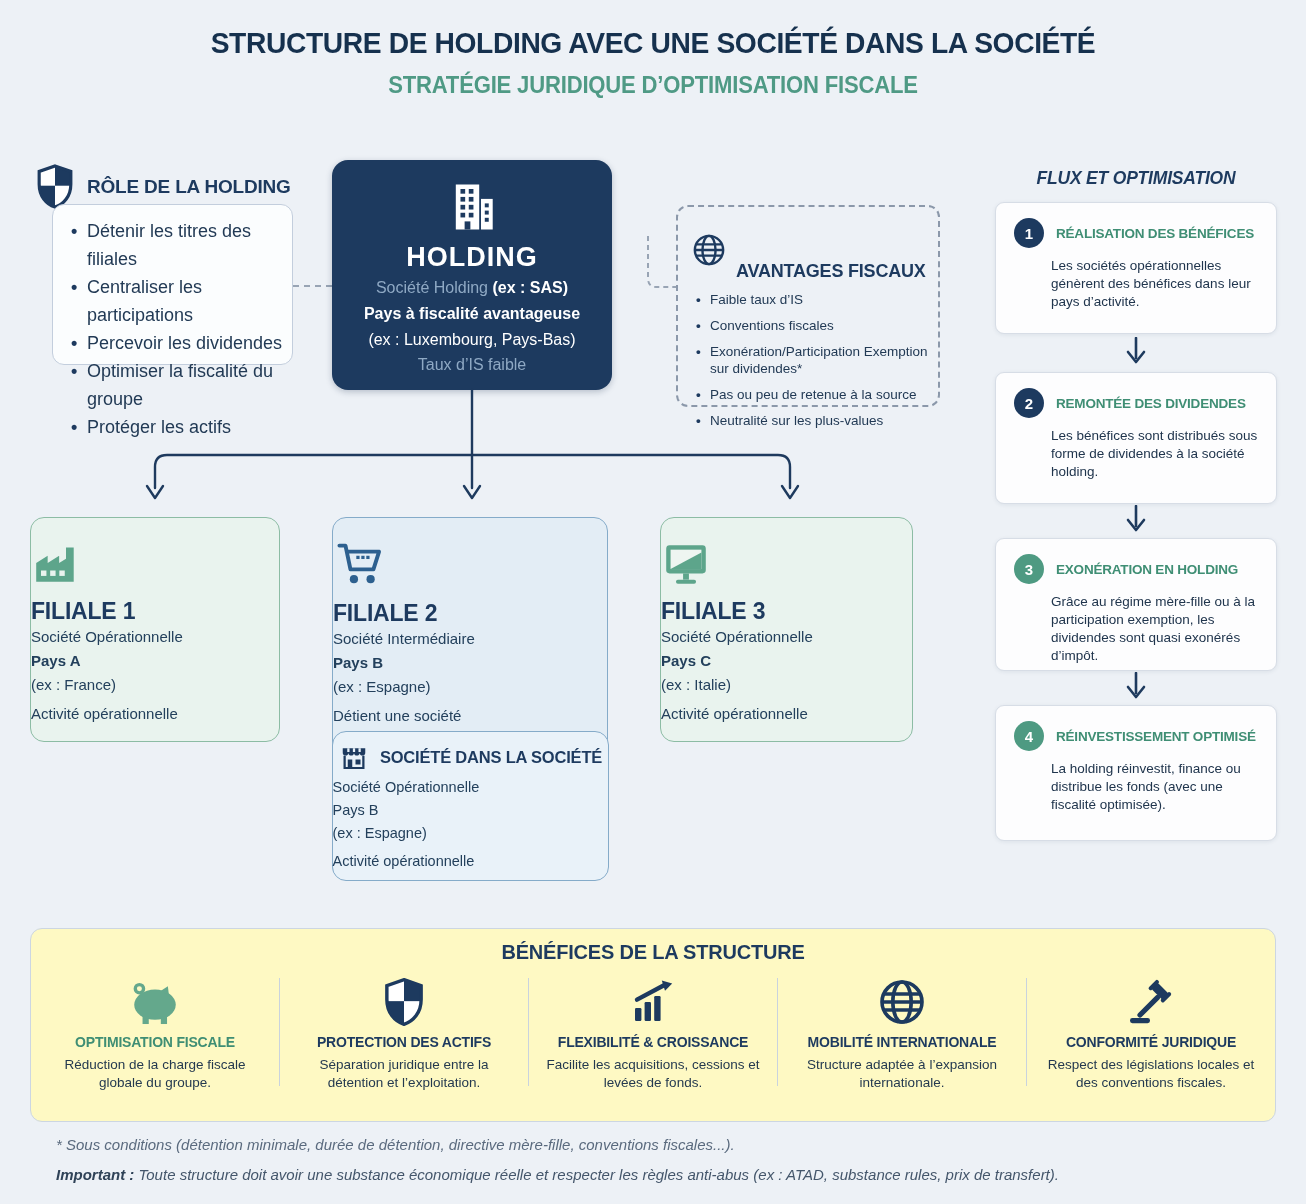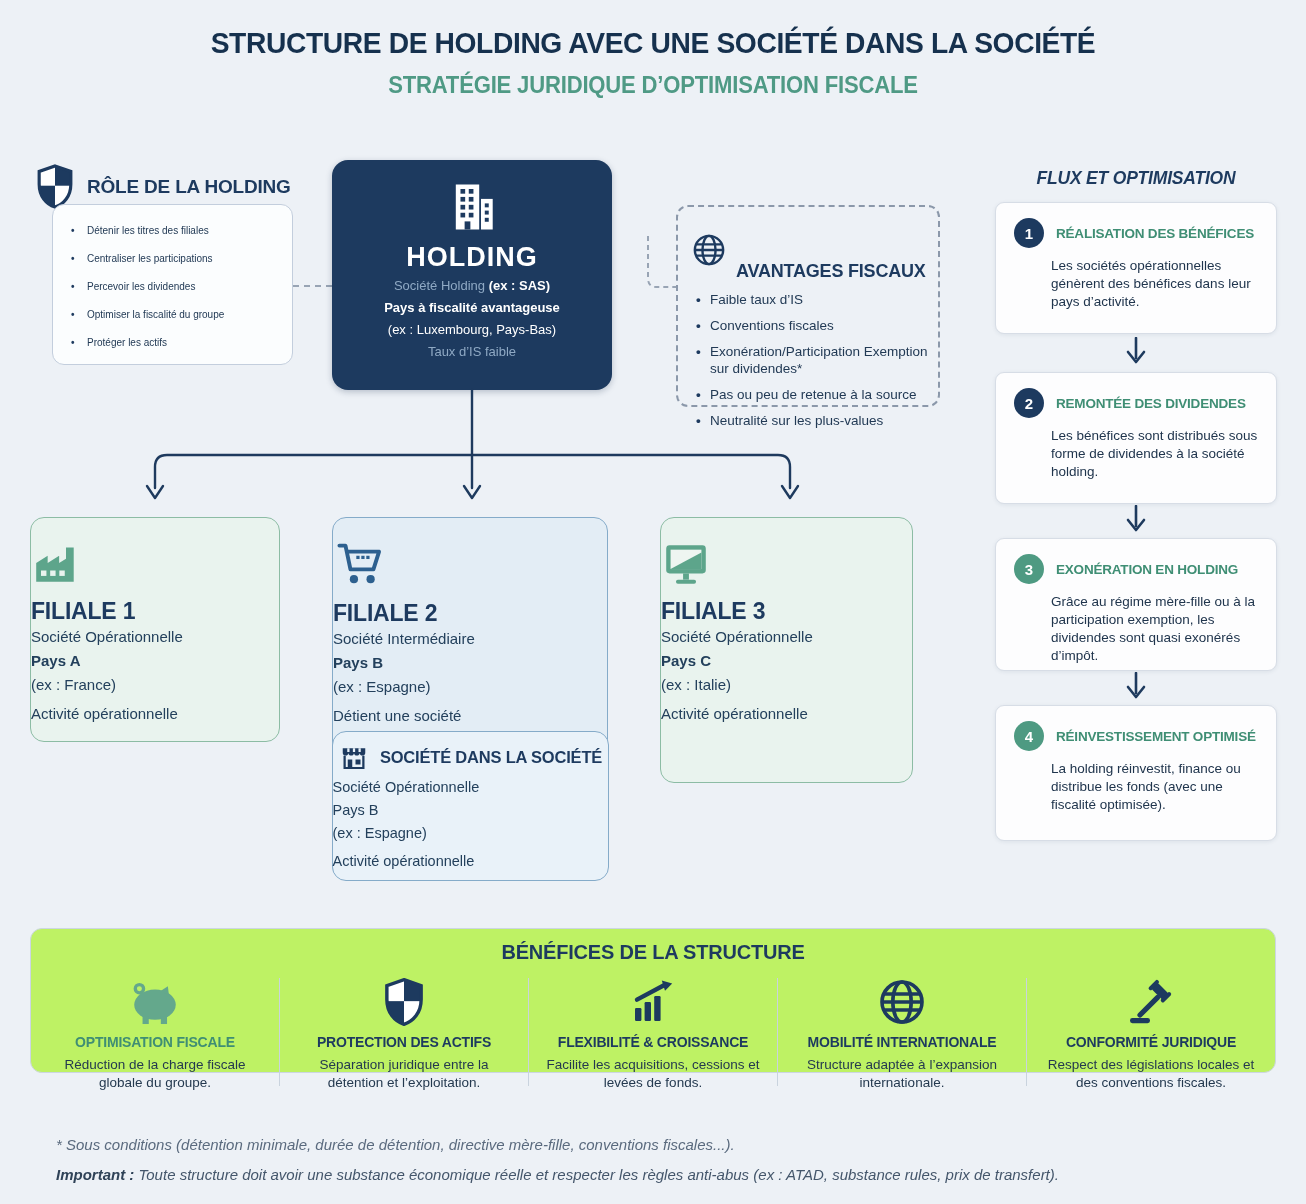--- a/index.html
+++ b/index.html
@@ -13,28 +13,28 @@
                 color:#16314e; letter-spacing:-0.4px; transform:scaleX(0.94); }
   .sub-title  { top:72px; left:0; width:100%; text-align:center; font-size:23px; font-weight:700;
                 color:#4f9a85; letter-spacing:-0.2px; transform:scaleX(0.96); }
 
   
   .role-header { left:36px; top:164px; display:flex; align-items:center; gap:13px; }
   .role-header .t { font-size:19px; font-weight:800; color:#1d3a5f; letter-spacing:-0.2px; }
   .role-box { left:52px; top:204px; width:241px; height:161px; background:#fbfdfe;
               border:1.5px solid #c3cedd; border-radius:12px; padding:12px 8px 8px 18px; }
   .role-box ul, .adv-box ul { list-style:none; }
-  .role-box li { font-size:10px; color:#223a55; line-height:28px; padding-left:16px; position:relative; }
+  .role-box li { font-size:18px; color:#223a55; line-height:28px; padding-left:16px; position:relative; }
   .role-box li::before, .adv-box li::before { content:"•"; position:absolute; left:0; color:#1d3a5f; font-weight:700; }
 
   
   .holding-box { left:332px; top:160px; width:280px; height:230px; background:#1d3a5f; border-radius:16px;
                  text-align:center; color:#ffffff; padding-top:20px; box-shadow:0 2px 6px rgba(20,40,70,.25); }
   .holding-box .hname { font-size:27px; font-weight:800; letter-spacing:1px; margin-top:4px; }
-  .holding-box .l { font-size:13px; margin-top:5px; line-height:1.3; }
+  .holding-box .l { font-size:16px; margin-top:5px; line-height:1.3; }
   .muted { color:#8fa9c4; }
   .wb { color:#ffffff; font-weight:700; }
 
   
   .adv-box { left:676px; top:205px; width:264px; height:202px; border:2px dashed #8b98aa; border-radius:12px;
              padding:10px 10px 8px 14px; }
   .adv-header { display:flex; align-items:center; gap:10px; margin-bottom:4px; }
   .adv-header .t { font-size:18px; font-weight:800; color:#1d3a5f; letter-spacing:-0.2px;margin-top:44px; }
   .adv-box li { font-size:13.5px; color:#223a55; line-height:17px; padding:4.5px 0 4.5px 18px; position:relative; }
   .adv-box li::before { top:4.5px; left:4px; }
@@ -62,21 +62,21 @@
   .fil-b { font-weight:700; }
   .fil-gap { margin-top:5px; }
 
   .sub-box { position:absolute; left:-1.5px; right:-1.5px; top:213px; bottom:-1.5px; background:#e9f2f9;
              border:1.5px solid #85abc9; border-radius:14px; padding-top:10px; }
   .sub-header { display:flex; align-items:center; justify-content:center; gap:10px; }
   .sub-header .t { font-size:16.5px; font-weight:800; color:#1d3a5f; letter-spacing:-0.2px; }
   .sub-l { font-size:14.5px; color:#23405c; line-height:23px; }
 
   
-  .benefits { left:30px; top:928px; width:1246px; height:145px; background:#bef264;
+  .benefits { left:30px; top:928px; width:1246px; height:194px; background:#fef9c3;
               border:1.5px solid #ccd6e2; border-radius:12px; padding-top:12px; }
   .benefits-title { text-align:center; font-size:20px; font-weight:800; color:#1d3a5f; letter-spacing:-0.2px; }
   .brow { display:flex; margin-top:8px; align-items:stretch; }
   .bcol { flex:1; text-align:center; padding:4px 16px 0 16px; }
   .bdiv { width:1px; background:#c9d3de; align-self:center; height:108px; }
   .bicon { height:52px; display:flex; align-items:center; justify-content:center; }
   .bhead { margin-top:6px; font-size:14px; font-weight:800; letter-spacing:-0.2px; color:#1d3a5f; }
   .bhead-green { color:#3f8e74; }
   .bbody { margin-top:6px; font-size:13.5px; color:#24394f; line-height:18px; }
 
@@ -292,21 +292,21 @@
         </span>
         <span class="t">SOCIÉTÉ DANS LA SOCIÉTÉ</span>
       </div>
       <div class="sub-l" style="margin-top:4px;">Société Opérationnelle</div>
       <div class="sub-l">Pays B</div>
       <div class="sub-l">(ex : Espagne)</div>
       <div class="sub-l fil-gap">Activité opérationnelle</div>
     </div>
   </div>
 
-  <div class="abs fil-box fil-green" style="left:660px; width:253px; height:266px;">
+  <div class="abs fil-box fil-green" style="left:660px; width:253px; height:225px;">
     <span style="display:inline-block">
       <svg width="50" height="50" viewBox="0 0 24 24">
         <rect x="2.5" y="3.5" width="19" height="13.5" rx="1.6" fill="#5da58b"></rect>
         <rect x="4.6" y="5.6" width="14.8" height="9.3" fill="#eef5f1"></rect>
         <path d="M4.6 14.9 L19.4 7 V14.9 Z" fill="#5da58b"></path>
         <rect x="10.6" y="17" width="2.8" height="3" fill="#5da58b"></rect>
         <rect x="7.2" y="20" width="9.6" height="1.9" rx="0.9" fill="#5da58b"></rect>
       </svg>
     </span>
     <div class="fil-title">FILIALE 3</div>

